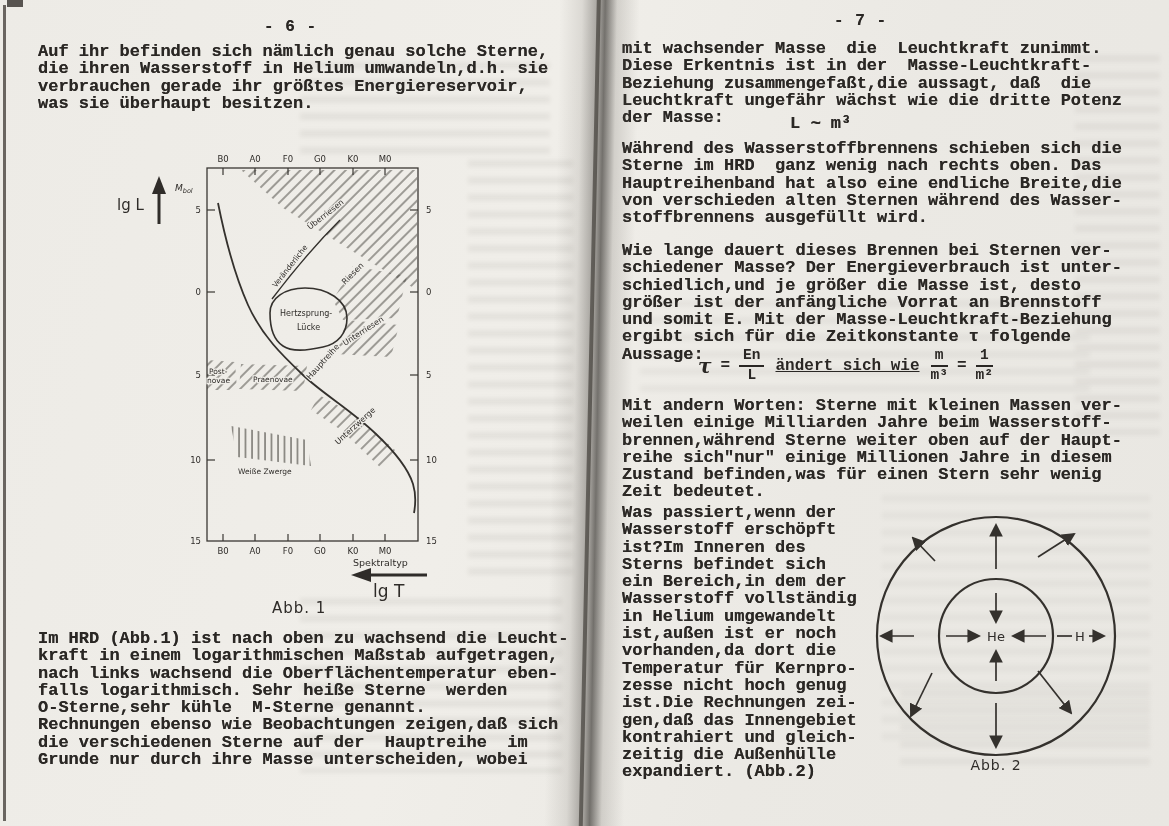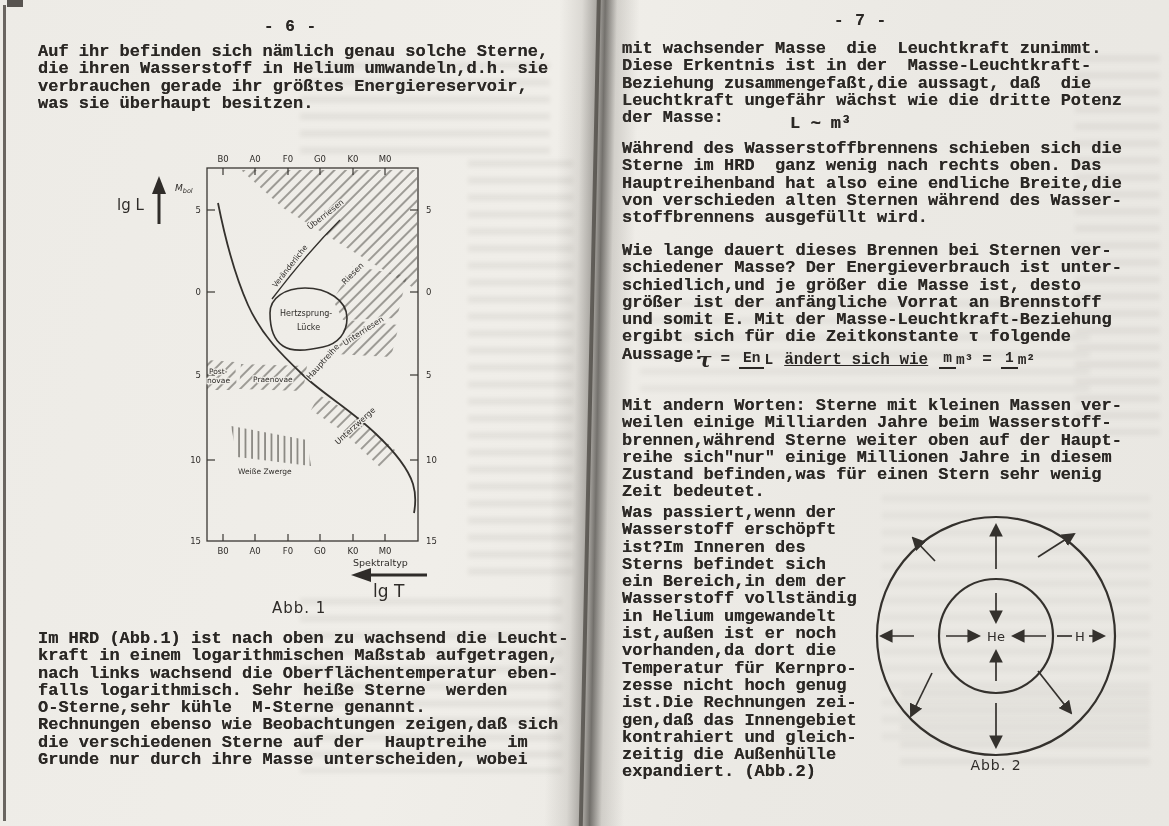--- a/index.html
+++ b/index.html
@@ -22,21 +22,21 @@
   .pageno {
     position:absolute; font-size:16px; font-weight:600; color:#2a2724;
     letter-spacing:1px; text-shadow:0 0 .5px rgba(42,39,36,.7);
   }
   
   .formula2 {
     position:absolute; display:flex; align-items:center; gap:9px;
     font-size:16px; font-weight:600; color:#2a2724;
   }
   .formula2 .tau { font-family:"DejaVu Serif", serif; font-style:italic; font-size:20px; }
-  .frac { display:inline-flex; flex-direction:row; align-items:center; line-height:1.08; font-size:14.5px; }
+  .frac { display:inline-flex; flex-direction:column; align-items:center; line-height:1.08; font-size:14.5px; }
   .frac .num { padding:0 4px 1px 4px; border-bottom:2px solid #2a2724; }
   .frac .den { padding-top:1px; }
   .mid { padding:0 2px;text-decoration:underline; }
   .formula1 {
     position:absolute; font-size:17px; font-weight:600; color:#2a2724;
     text-shadow:0 0 .5px rgba(42,39,36,.75);
     text-align:right;
   }
   
   .bleed {

